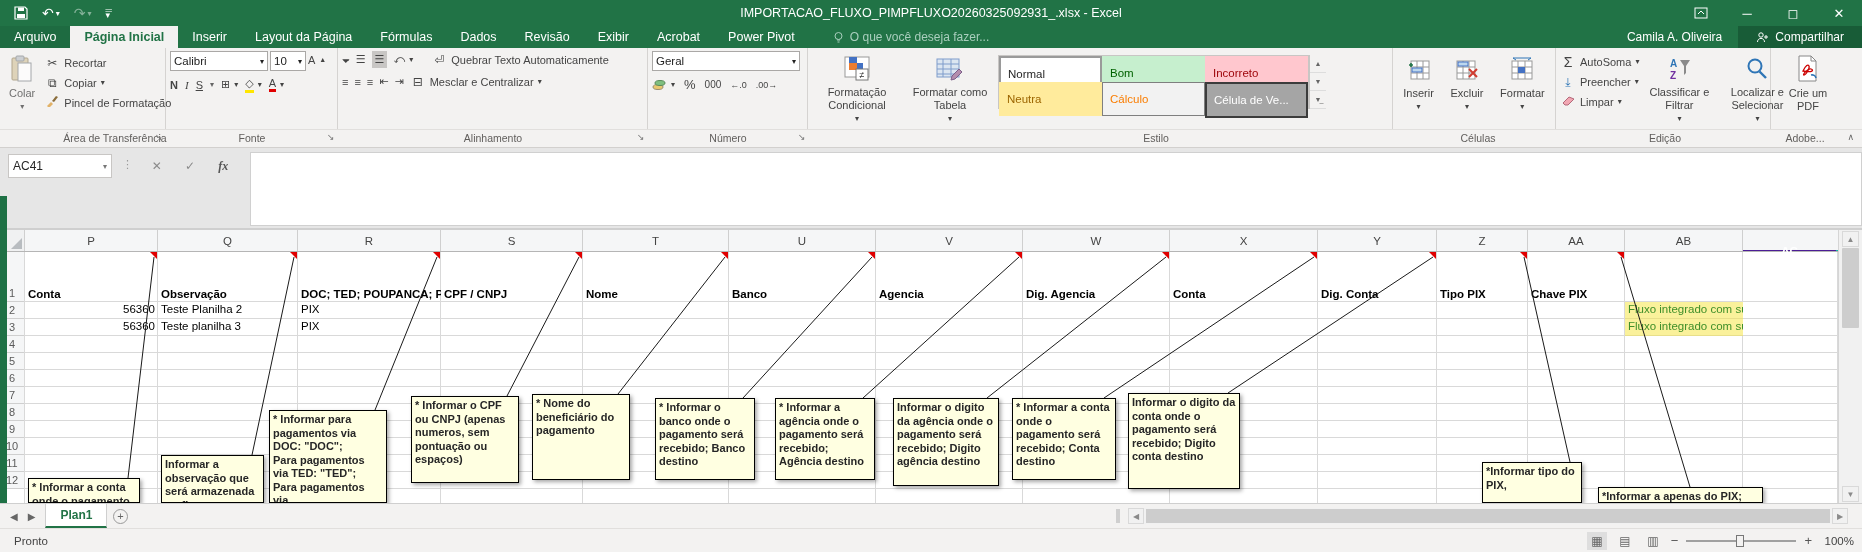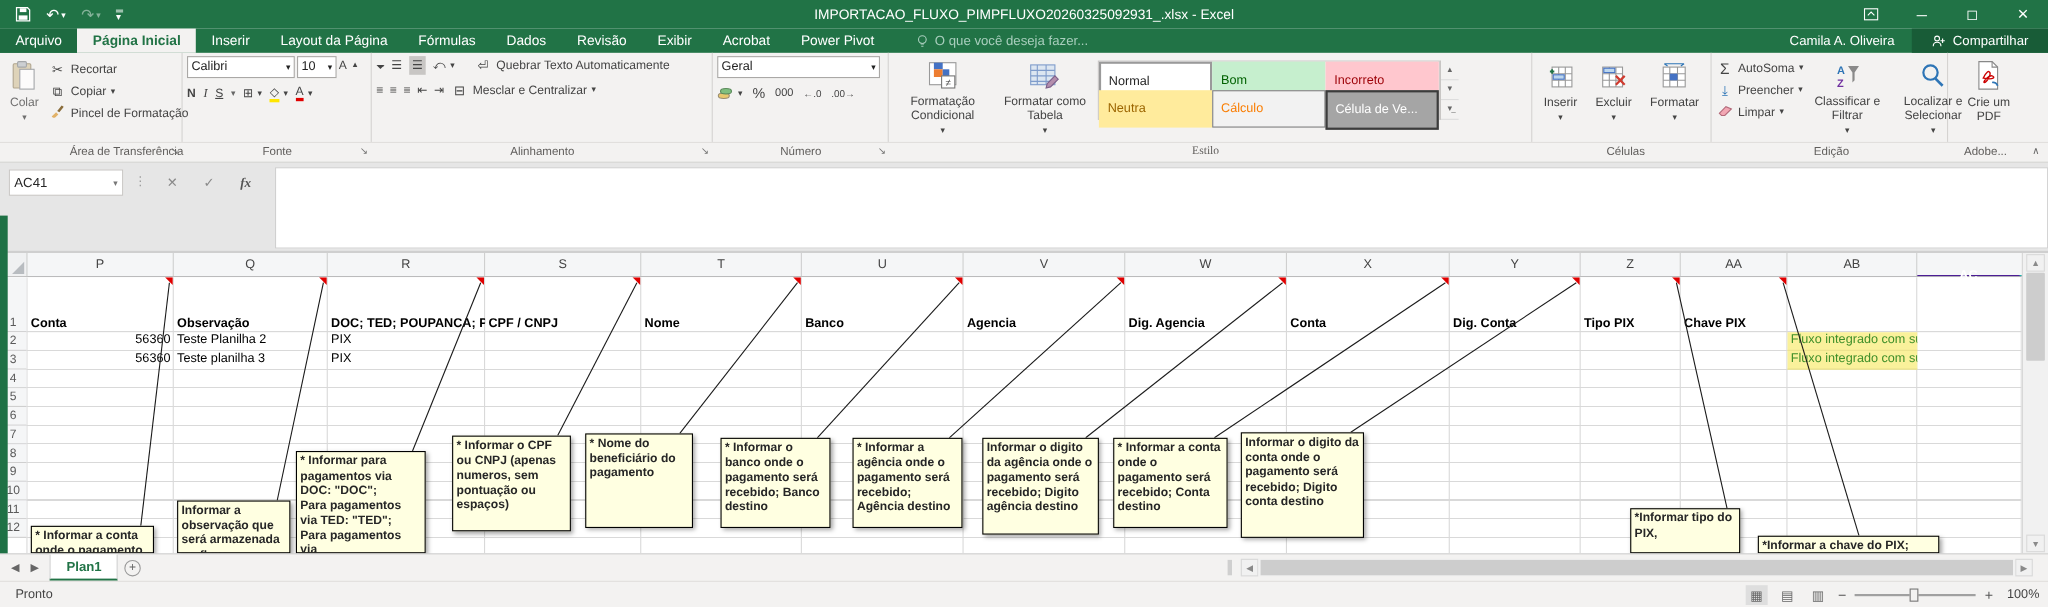--- a/index.html
+++ b/index.html
@@ -426,21 +426,21 @@
 
   <div class="grouplabels">
     <span class="glabel" style="left:75px;margin-left:40px;">Área de Transferência</span>
     <span class="launcher" style="left:155px;">↘</span>
     <span class="glabel" style="left:252px;">Fonte</span>
     <span class="launcher" style="left:327px;">↘</span>
     <span class="glabel" style="left:493px;">Alinhamento</span>
     <span class="launcher" style="left:637px;">↘</span>
     <span class="glabel" style="left:728px;">Número</span>
     <span class="launcher" style="left:798px;">↘</span>
-    <span class="glabel" style="left:1096px;font-family:Liberation Serif, serif;">Estilo</span>
+    <span class="glabel" style="left:1156px;">Estilo</span>
     <span class="glabel" style="left:1478px;">Células</span>
     <span class="glabel" style="left:1665px;">Edição</span>
     <span class="glabel" style="left:1805px;">Adobe...</span>
     <span class="collapse-ribbon">∧</span>
   </div>
 
   <div class="formularow">
     <div class="namebox">
         <span>AC41</span>
         <span class="caret" style="color:#777;">▾</span>
@@ -554,21 +554,21 @@
 Para pagamentos via TED: "TED";
 Para pagamentos via</div>
         <div class="note" style="left: 411px; top: 144px; width: 108px; height: 87px;">* Informar o CPF ou CNPJ (apenas numeros, sem pontuação ou espaços)</div>
         <div class="note" style="left: 655px; top: 146px; width: 100px; height: 82px;">* Informar o banco onde o pagamento será recebido; Banco destino</div>
         <div class="note" style="left: 532px; top: 142px; width: 98px; height: 86px;">* Nome do beneficiário do pagamento</div>
         <div class="note" style="left: 775px; top: 146px; width: 100px; height: 82px;">* Informar a agência onde o pagamento será recebido; Agência destino</div>
         <div class="note" style="left: 893px; top: 146px; width: 106px; height: 88px;">Informar o digito da agência onde o pagamento será recebido; Digito agência destino</div>
         <div class="note" style="left: 1012px; top: 146px; width: 104px; height: 82px;">* Informar a conta onde o pagamento será recebido; Conta destino</div>
         <div class="note" style="left: 1128px; top: 141px; width: 112px; height: 96px;">Informar o digito da conta onde o pagamento será recebido; Digito conta destino</div>
         <div class="note" style="left: 1482px; top: 210px; width: 100px; height: 41px;">*Informar tipo do PIX,</div>
-        <div class="note" style="left: 1598px; top: 235px; width: 165px; height: 16px;">*Informar a chave do PIX;</div>
+        <div class="note" style="left: 1598px; top: 235px; width: 165px; height: 16px;">*Informar a apenas do PIX;</div>
       </div>
     <div class="vscroll">
       <span class="arr" style="top:1px;">▲</span>
       <div class="vthumb"></div>
       <span class="arr" style="bottom:1px;">▼</span>
     </div>
   </div>
 
   <div class="left-green"></div>
 

